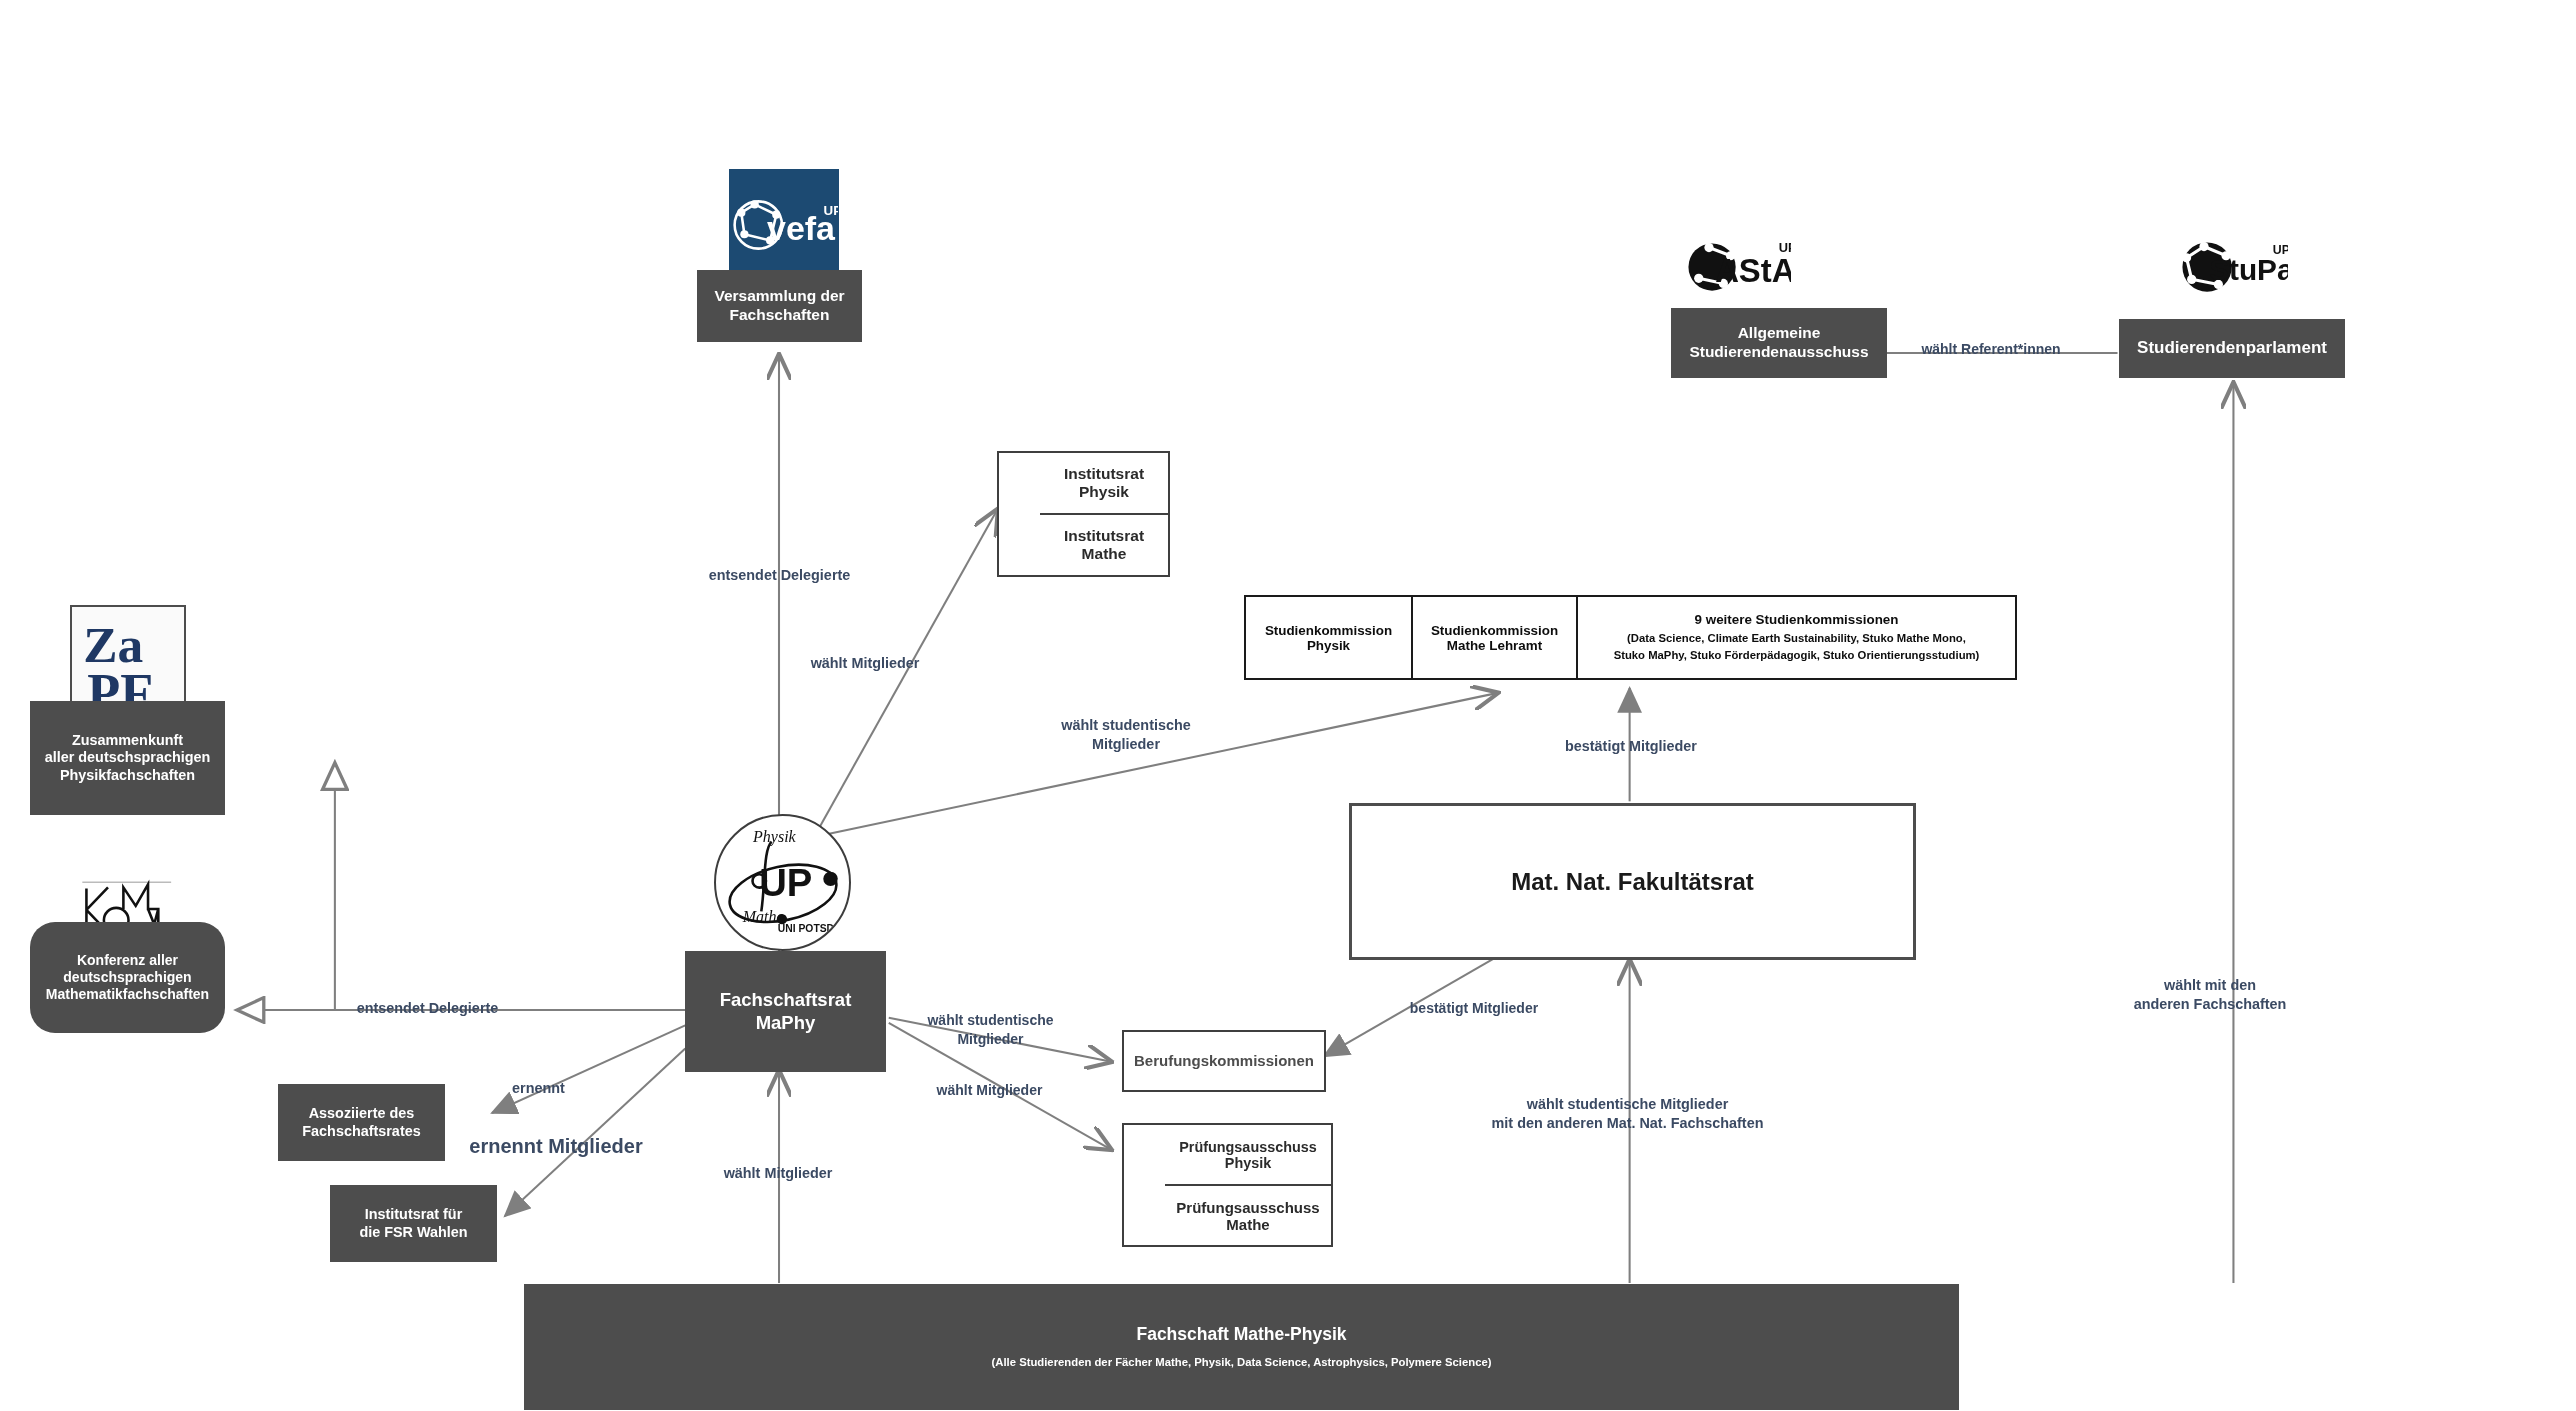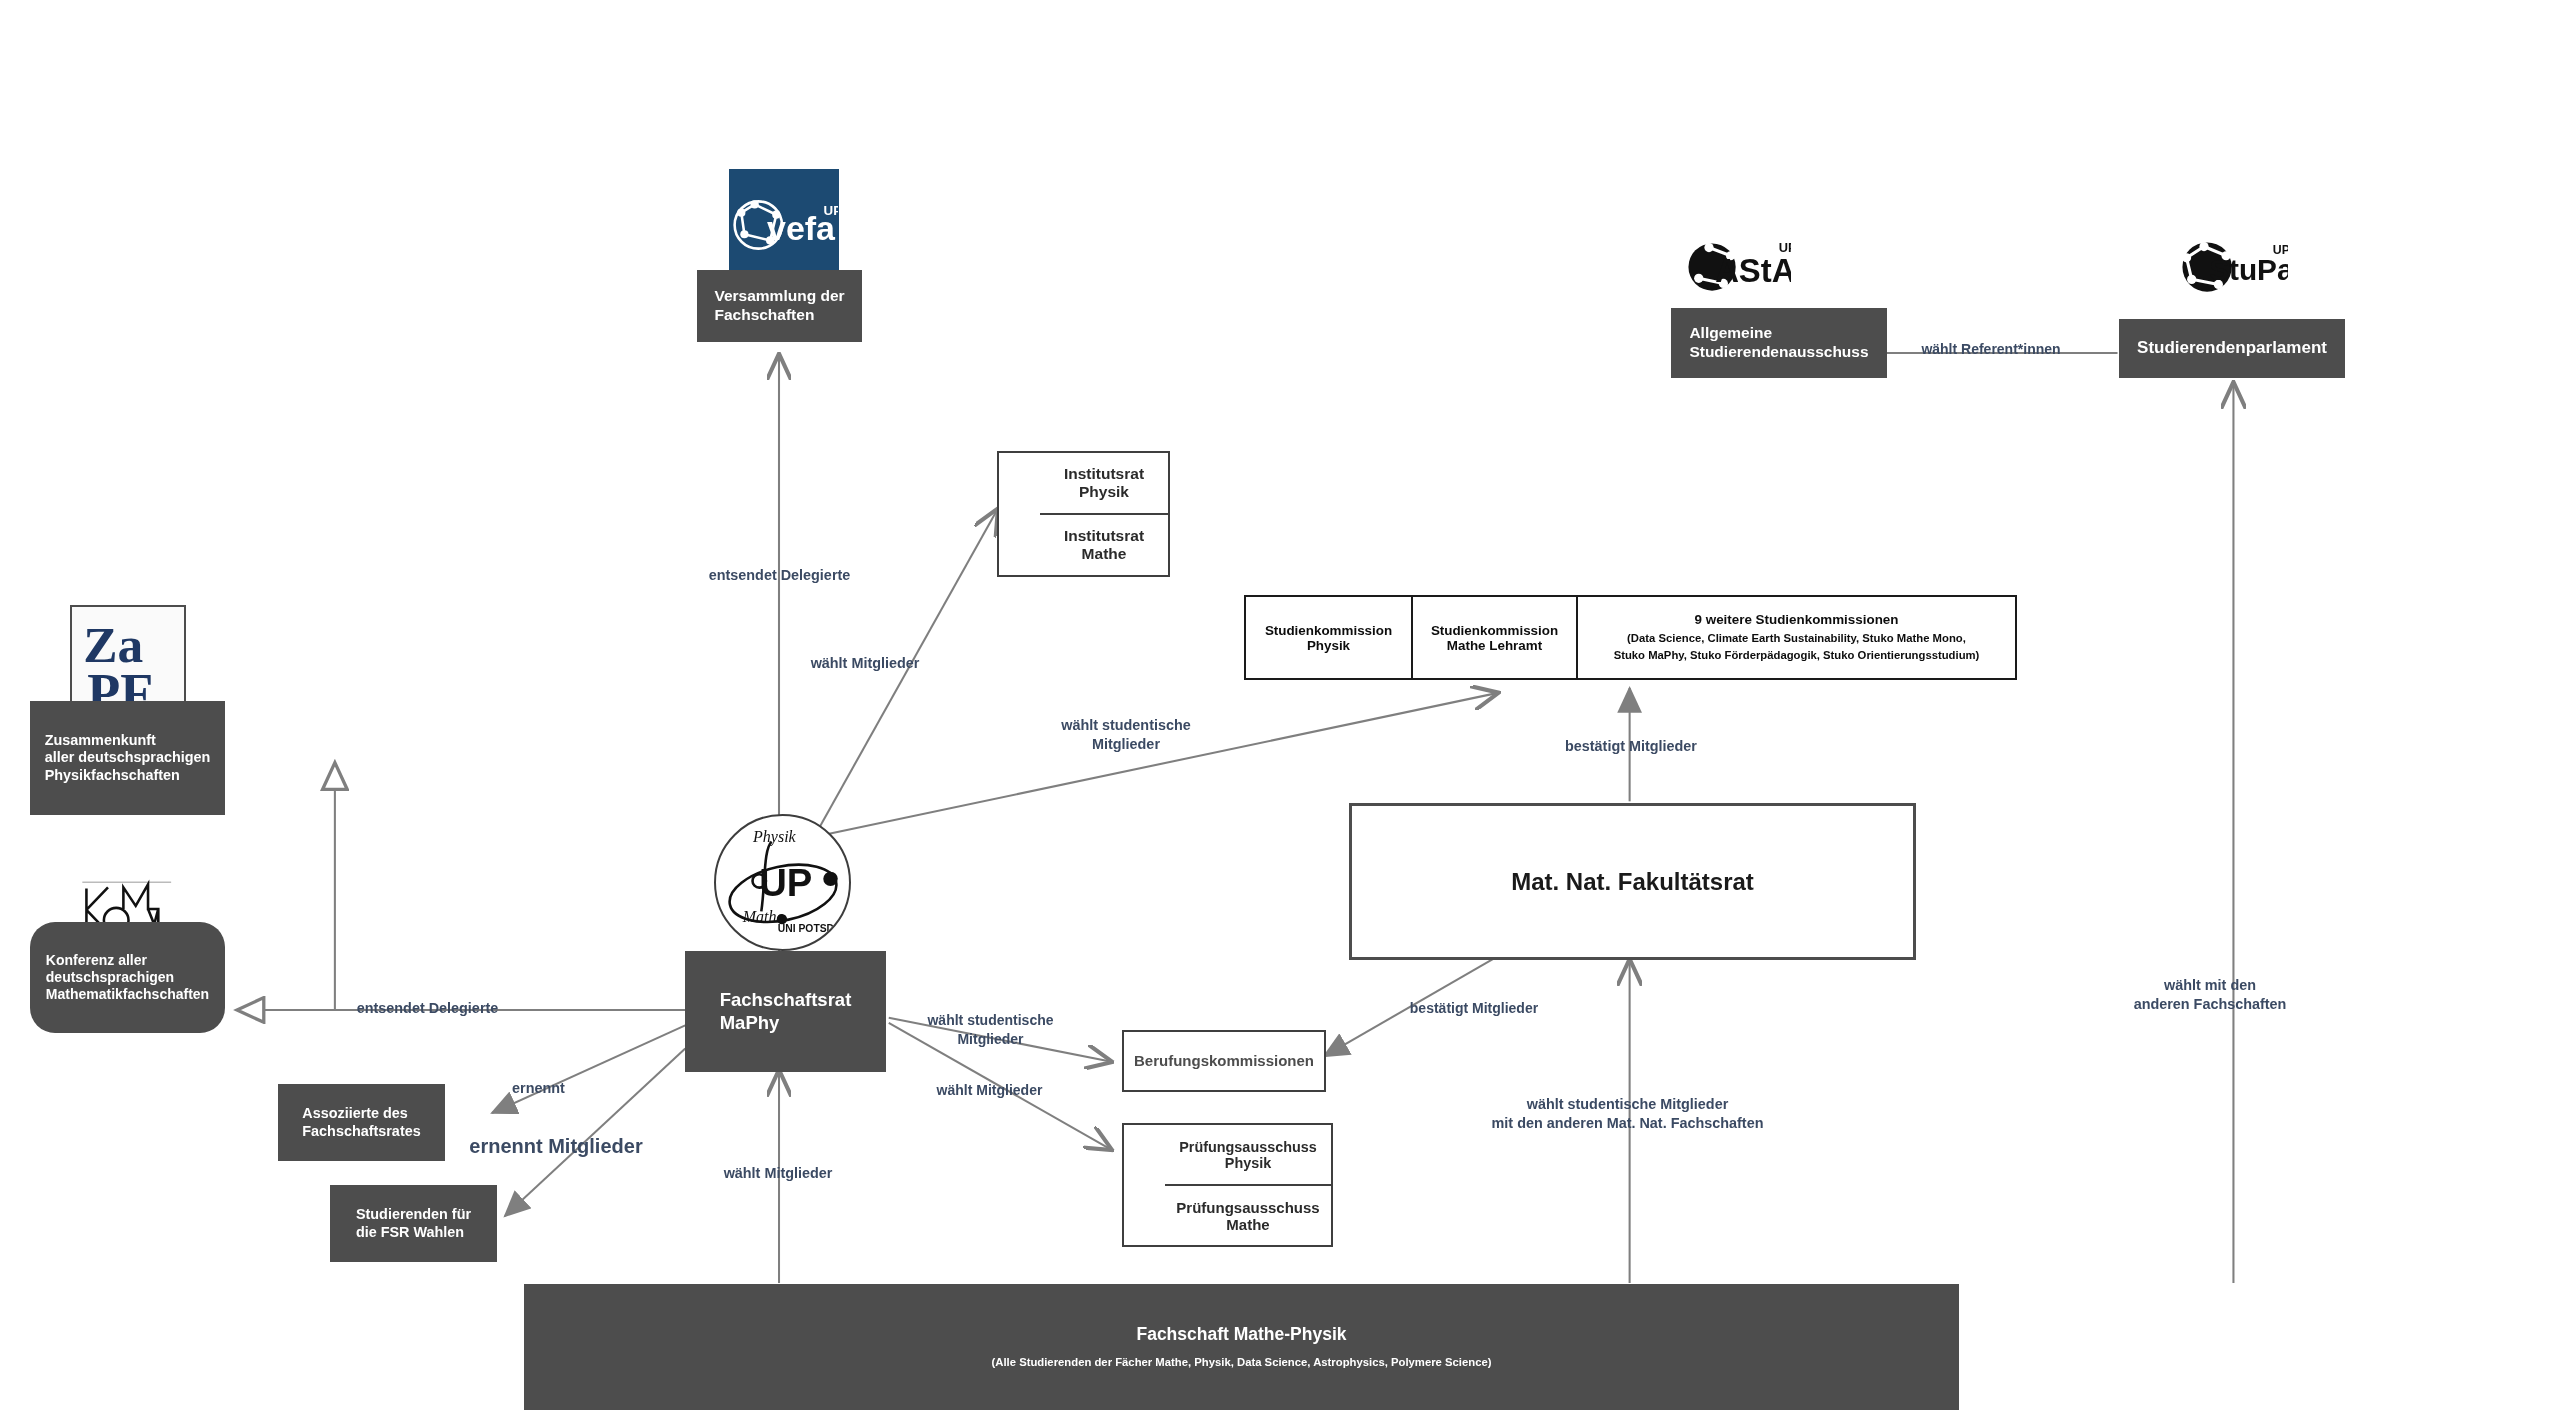--- a/index.html
+++ b/index.html
@@ -1,18 +1,18 @@
 <!DOCTYPE html>
 <html style="font-size:8.2px"><head>
 <meta charset="utf-8">
 <style>
   html,body{margin:0;padding:0;background:#ffffff;}
   body{font-family:"Liberation Sans", sans-serif;}
   #root{position:relative;width:3505px;height:1412px;background:#fff;overflow:hidden;}
-  .node{position:absolute;box-sizing:border-box;display:flex;align-items:center;justify-content:center;}
+  .node{position:absolute;box-sizing:border-box;display:flex;align-items:center;justify-content:center;text-align:center;}
   .dark{background:#4d4d4d;color:#ffffff;font-weight:bold;line-height:1.22;}
   .plain{background:#ffffff;color:#1a1a1a;border:2.1px solid #4d4d4d;font-weight:bold;line-height:1.25;}
   .plain-sub{background:#ffffff;color:#4d4d4d;border:2.6px solid #3f3f3f;font-weight:bold;line-height:1.25;}
   .logo{position:absolute;background:#fff;box-sizing:border-box;display:flex;align-items:center;justify-content:center;overflow:hidden;}
   .edgelabel{position:absolute;color:#3b4a63;font-weight:bold;text-align:center;line-height:1.35;white-space:pre-line;}
   svg.edges{position:absolute;left:0;top:0;width:3505px;height:1412px;pointer-events:none;}
   .stk{display:flex;position:absolute;box-sizing:border-box;border:2.6px solid #1a1a1a;background:#fff;}
   .stk > div{box-sizing:border-box;display:flex;flex-direction:column;align-items:center;justify-content:center;text-align:center;color:#0d0d0d;}
   .stk > div + div{border-left:2.1px solid #1a1a1a;}
   .stkTitle{font-weight:bold;}
@@ -178,21 +178,21 @@
     <span>Fachschaftsrat
 MaPhy</span>
   </div>
 
   <div class="node dark" style="left:278px;top:1084px;width:167px;height:77px;font-size:14.4px;white-space:pre-line;">
     <span>Assoziierte des
 Fachschaftsrates</span>
   </div>
 
   <div class="node dark" style="left:330px;top:1185px;width:167px;height:77px;font-size:14.4px;white-space:pre-line;">
-    <span>Studierenden für
+    <span>Institutsrat für
 die FSR Wahlen</span>
   </div>
 
   <div class="stack" style="left:997px;top:451px;width:173px;height:126px;">
     <div style="font-size:15.5px;">
       <span>Institutsrat Physik</span>
     </div>
     <div style="font-size:15.5px;">
       <span>Institutsrat Mathe</span>
     </div>

